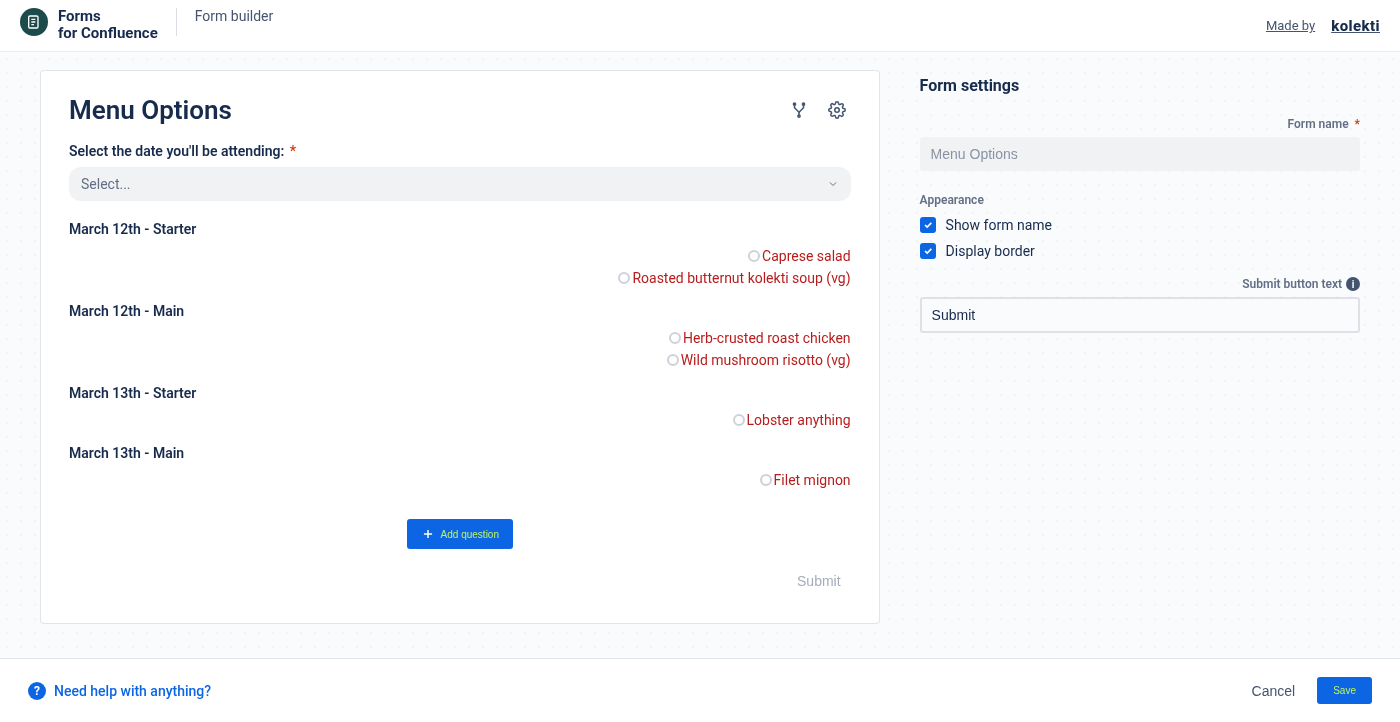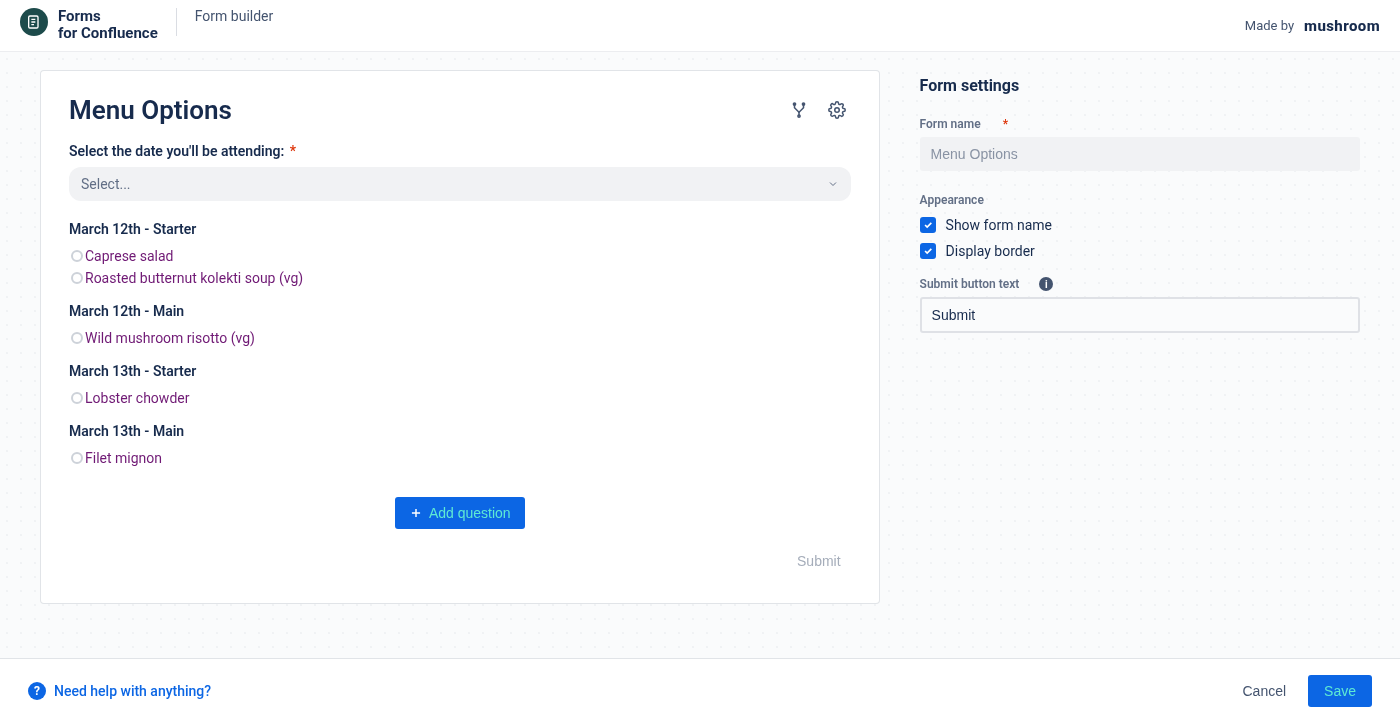--- a/index.html
+++ b/index.html
@@ -31,21 +31,21 @@
     display: flex; align-items: center; justify-content: center;
     margin-right: 10px;
     flex-shrink: 0;
   }
   .logo-text { line-height: 1.1; color: #172B4D; }
   .logo-text .l1 { font-size: 15px; font-weight: 700; }
   .logo-text .l2 { font-size: 15px; font-weight: 700; }
   .vsep { width: 1px; height: 28px; background: rgba(9,30,66,0.15); margin: 0 18px; }
   .crumb { color: #44546F; font-size: 14px; }
   .header-spacer { flex: 1; }
-  .madeby { color: #44546F; font-size: 13px; display:flex; align-items:center; gap:10px;}
+  .madeby { color: #44546F; font-size: 13px; display:flex; align-items:center; gap:16px;text-decoration:underline;}
   .kolekti { font-weight: 800; font-size: 15px; letter-spacing: 0.4px; color:#172B4D; }
   
   .content {
     flex: 1;
     display: flex;
     overflow: hidden;
     background-image:
       radial-gradient(rgba(9,30,66,0.04) 1px, transparent 1px);
     background-size: 14px 14px;
     background-color: #FAFBFC;
@@ -87,40 +87,40 @@
     border: none;
     border-radius: 12px;
     padding: 9px 12px;
     color: #626F86;
     font-size: 14px;
     display: flex; align-items: center; justify-content: space-between;
     cursor: pointer;
     margin-bottom: 20px;
   }
   .group-title { font-weight: 600; color:#172B4D; margin: 14px 0 8px 0; font-size: 14px;}
-  .radio-opt { display:flex; align-items:center; gap:2px; padding: 3px 0 3px 2px; color:#701a75;}
+  .radio-opt { display:flex; align-items:center; gap:2px; padding: 3px 0 3px 2px; color:#b91c1c;justify-content:flex-end;}
   .radio-dot {
     width: 12px; height: 12px; border-radius: 50%;
     border: 2px solid #C1C7D0; background: #fff; flex-shrink:0;
     opacity: 0.8;
   }
   .add-q-row { display:flex; justify-content:center; margin-top: 28px; }
   .btn-primary {
-    background: #0C66E4; color:#5eead4; border:none; border-radius:3px;
-    padding: 8px 14px; font-size:14px; font-weight:500; cursor:pointer;
+    background: #0C66E4; color:#bef264; border:none; border-radius:3px;
+    padding: 8px 14px; font-size:10px; font-weight:500; cursor:pointer;
     display:flex; align-items:center; gap:6px;
   }
   .submit-row { display:flex; justify-content:flex-end; margin-top: 18px; }
   .submit-ghost {
     color: #A5ADBA; font-size:14px; padding: 6px 10px;
     background: transparent; border:none;
   }
   
   .side-title { font-weight: 700; font-size: 16px; color:#172B4D; margin-bottom: 22px; }
-  .field-label { font-size: 12px; color:#626F86; font-weight:600; margin-bottom:6px; display:flex; align-items:center; gap:20px;}
+  .field-label { font-size: 12px; color:#626F86; font-weight:600; margin-bottom:6px; display:flex; align-items:center; gap:4px;justify-content:flex-end;}
   .text-input {
     width: 100%; border: 2px solid #DFE1E6; border-radius:3px; padding: 8px 10px;
     font-size:14px; background:#FAFBFC; color:#172B4D;
   }
   .text-input.placeholderish { color:#8993A4; border-color: transparent; background:#F1F2F4; border-width:1px;}
   .appearance-title { font-size:12px; color:#626F86; font-weight:600; margin-top:22px; margin-bottom:10px;}
   .chk-row { display:flex; align-items:center; gap:10px; margin-bottom:10px; color:#172B4D; font-size:14px;}
   .chk {
     width:16px; height:16px; border-radius:3px; background:#0C66E4;
     display:flex; align-items:center; justify-content:center; color:#fff; flex-shrink:0;
@@ -151,21 +151,21 @@
   </div>
   <div class="logo-text">
     <div class="l1">Forms</div>
     <div class="l2">for Confluence</div>
   </div>
   <div class="vsep"></div>
   <div class="crumb">Form builder</div>
   <div class="header-spacer"></div>
   <div class="madeby">
     <span>Made by</span>
-    <span class="kolekti">mushroom</span>
+    <span class="kolekti">kolekti</span>
   </div>
 </div>
 
 <div class="content">
   <div class="canvas-col">
     <div class="form-card">
       <div class="form-card-header">
         <div class="form-title">Menu Options</div>
         <div class="form-header-icons">
           <div class="icon-btn" title="Conditional logic">
@@ -203,27 +203,31 @@
         <span>Caprese salad</span>
       </div>
       <div class="radio-opt">
         <span class="radio-dot"></span>
         <span>Roasted butternut kolekti soup (vg)</span>
       </div>
 
       <div class="group-title">March 12th - Main</div>
       <div class="radio-opt">
         <span class="radio-dot"></span>
+        <span>Herb-crusted roast chicken</span>
+      </div>
+      <div class="radio-opt">
+        <span class="radio-dot"></span>
         <span>Wild mushroom risotto (vg)</span>
       </div>
 
       <div class="group-title">March 13th - Starter</div>
       <div class="radio-opt">
         <span class="radio-dot"></span>
-        <span>Lobster chowder</span>
+        <span>Lobster anything</span>
       </div>
 
       <div class="group-title">March 13th - Main</div>
       <div class="radio-opt">
         <span class="radio-dot"></span>
         <span>Filet mignon</span>
       </div>
 
       <div class="add-q-row">
         <button class="btn-primary">

